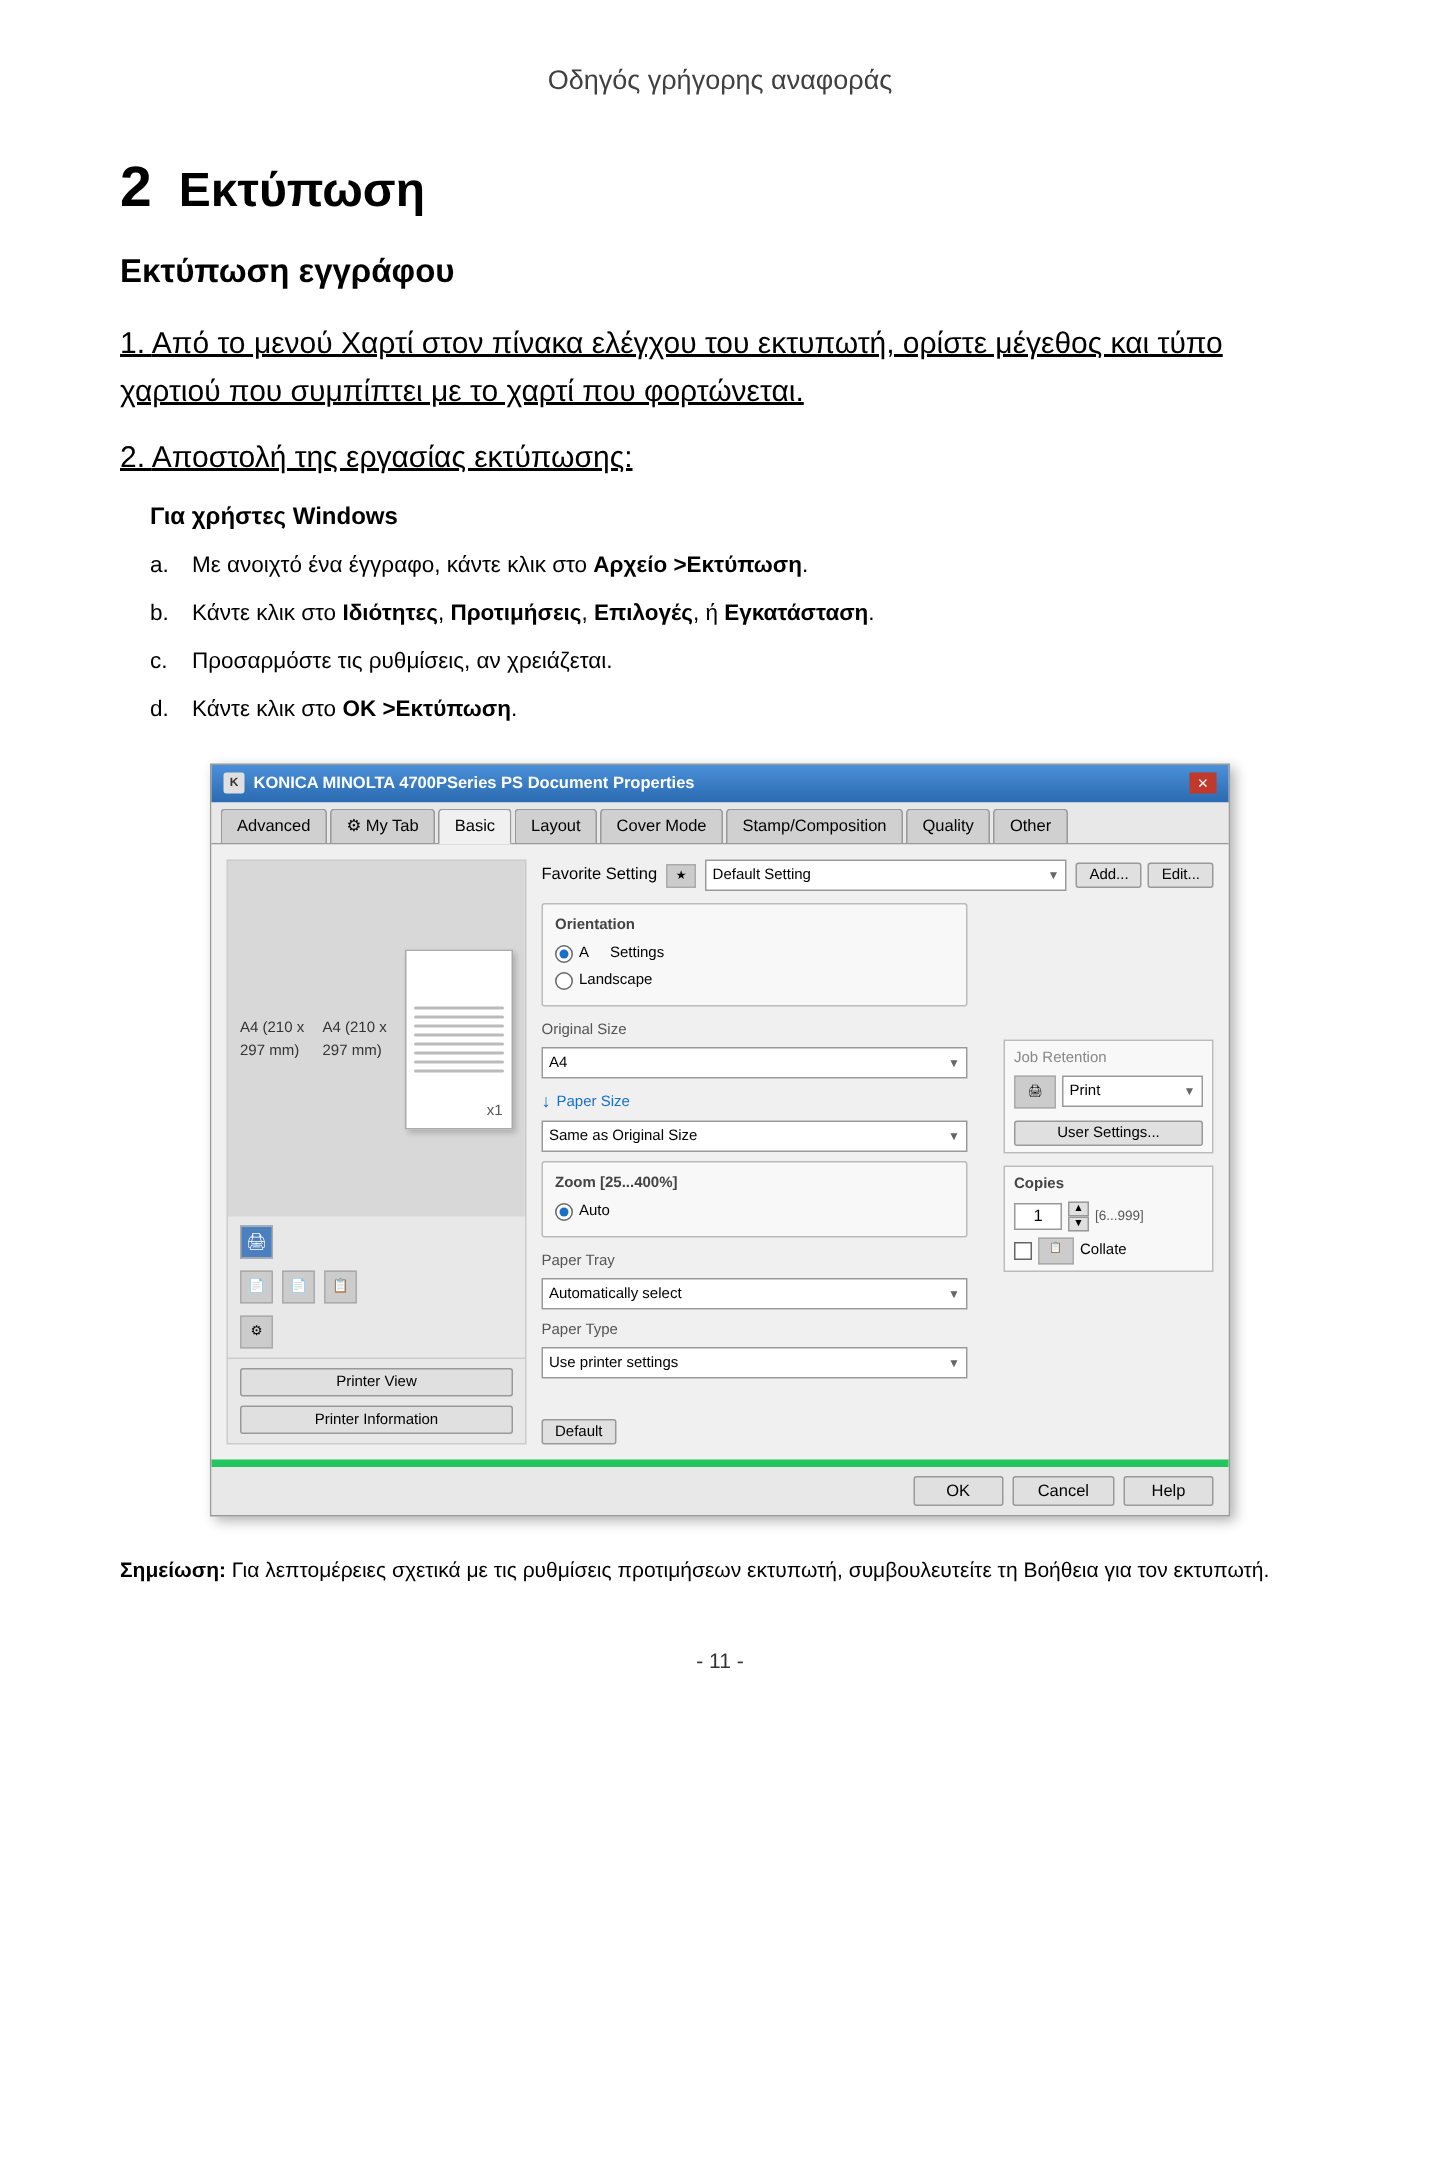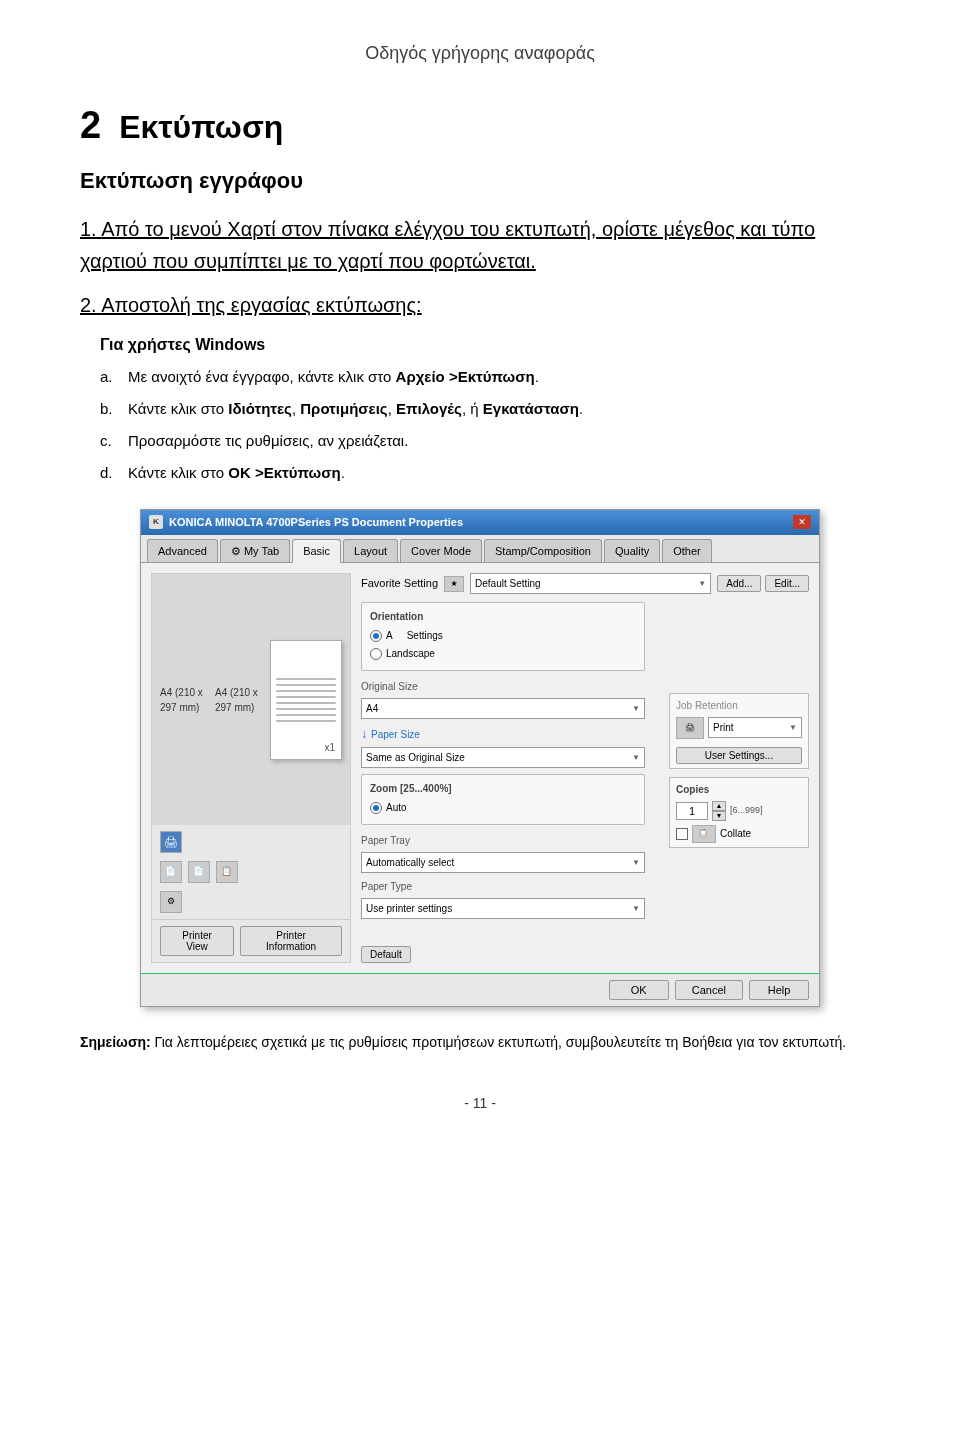--- a/index.html
+++ b/index.html
@@ -210,20 +210,21 @@
     .icon-row-2 {
       display: flex;
       gap: 6px;
       padding: 2px 8px 6px 8px;
     }
     .left-panel-buttons {
       padding: 6px 8px;
       display: flex;
       gap: 6px;
       border-top: 1px solid #ccc;
+      flex-direction: column;
     }
     .left-panel-btn {
       background: #e0e0e0;
       border: 1px solid #999;
       padding: 3px 10px;
       font-size: 10px;
       cursor: pointer;
       border-radius: 2px;
     }
     .dialog-right-panel {
@@ -471,21 +472,21 @@
     .section-label {
       font-size: 10px;
       color: #555;
       margin-bottom: 2px;
     }
     .dialog-footer {
       display: flex;
       justify-content: flex-end;
       padding: 6px 10px;
       gap: 6px;
-      border-top: 1px solid #22c55e;
+      border-top: 5px solid #22c55e;
       background: #e8e8e8;
       align-items: center;
     }
     .footer-btn {
       background: #e0e0e0;
       border: 1px solid #999;
       padding: 3px 16px;
       font-size: 11px;
       cursor: pointer;
       border-radius: 2px;

